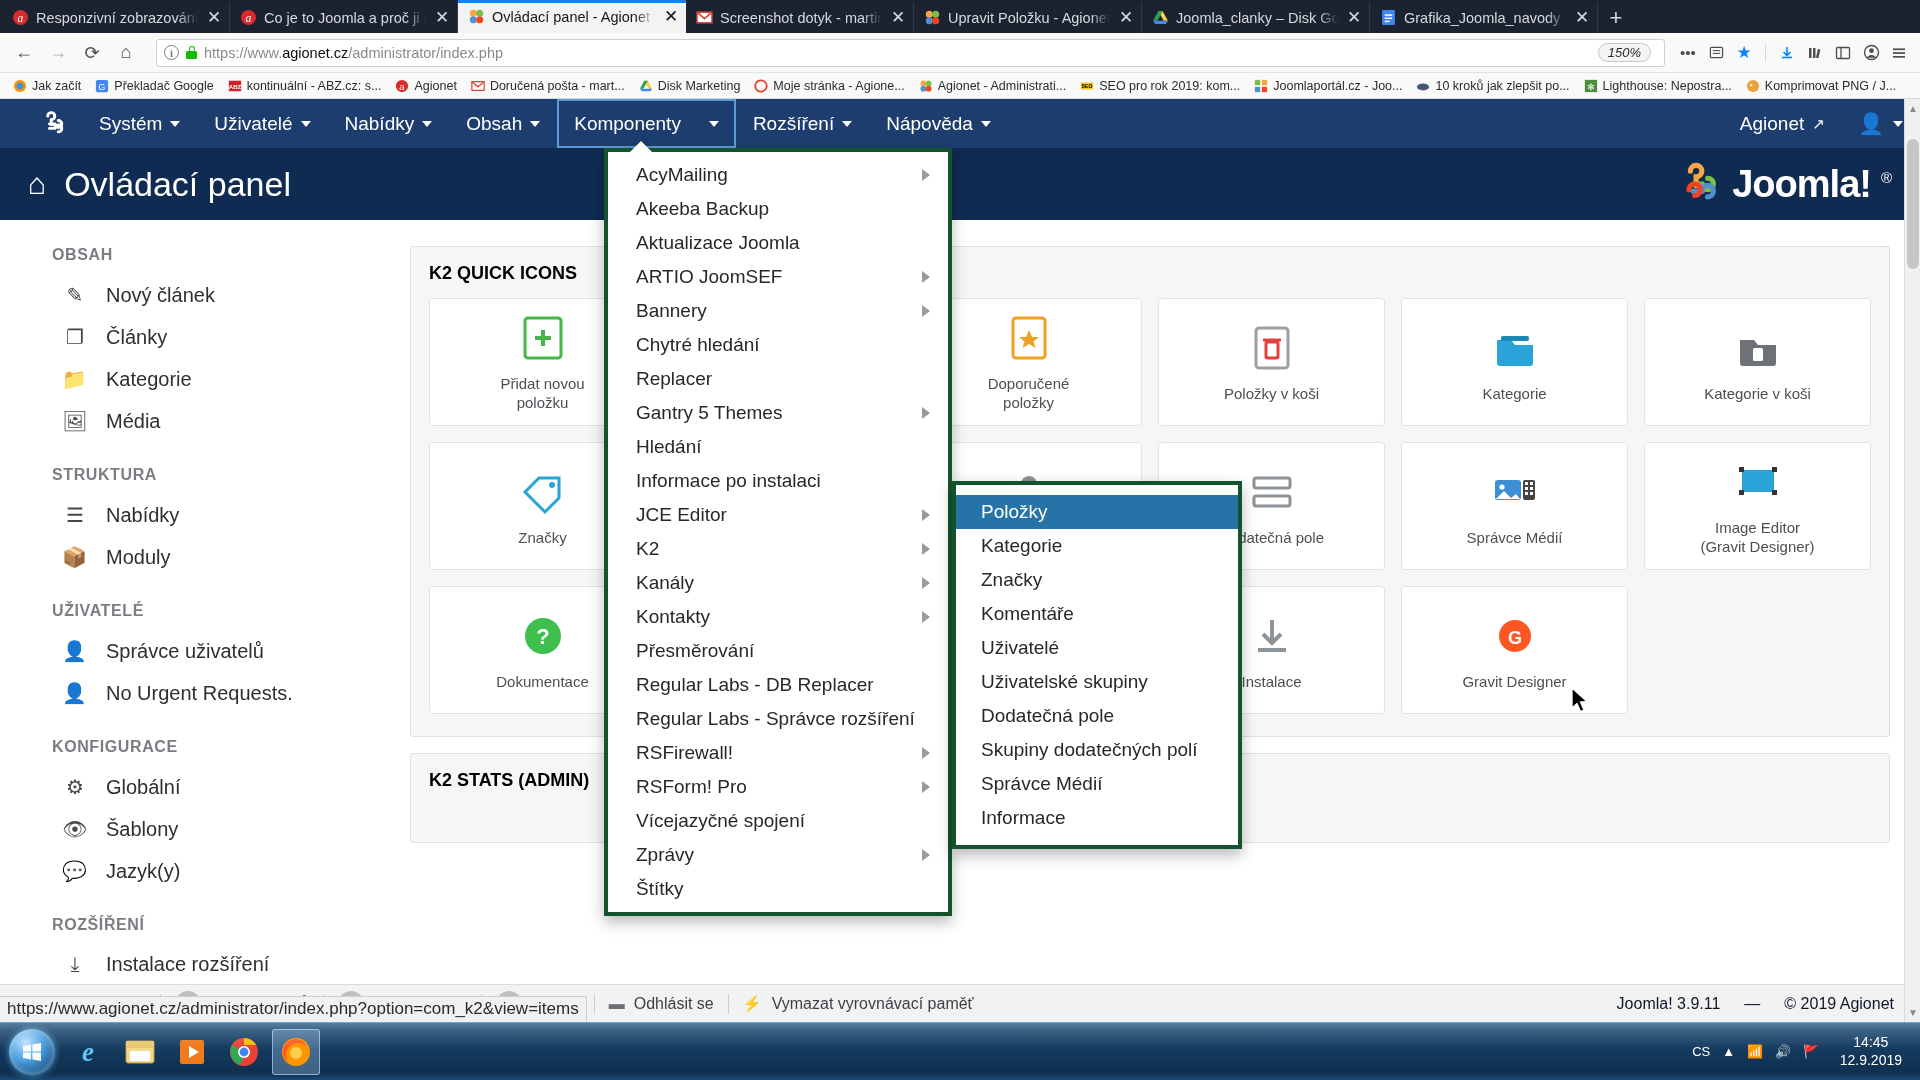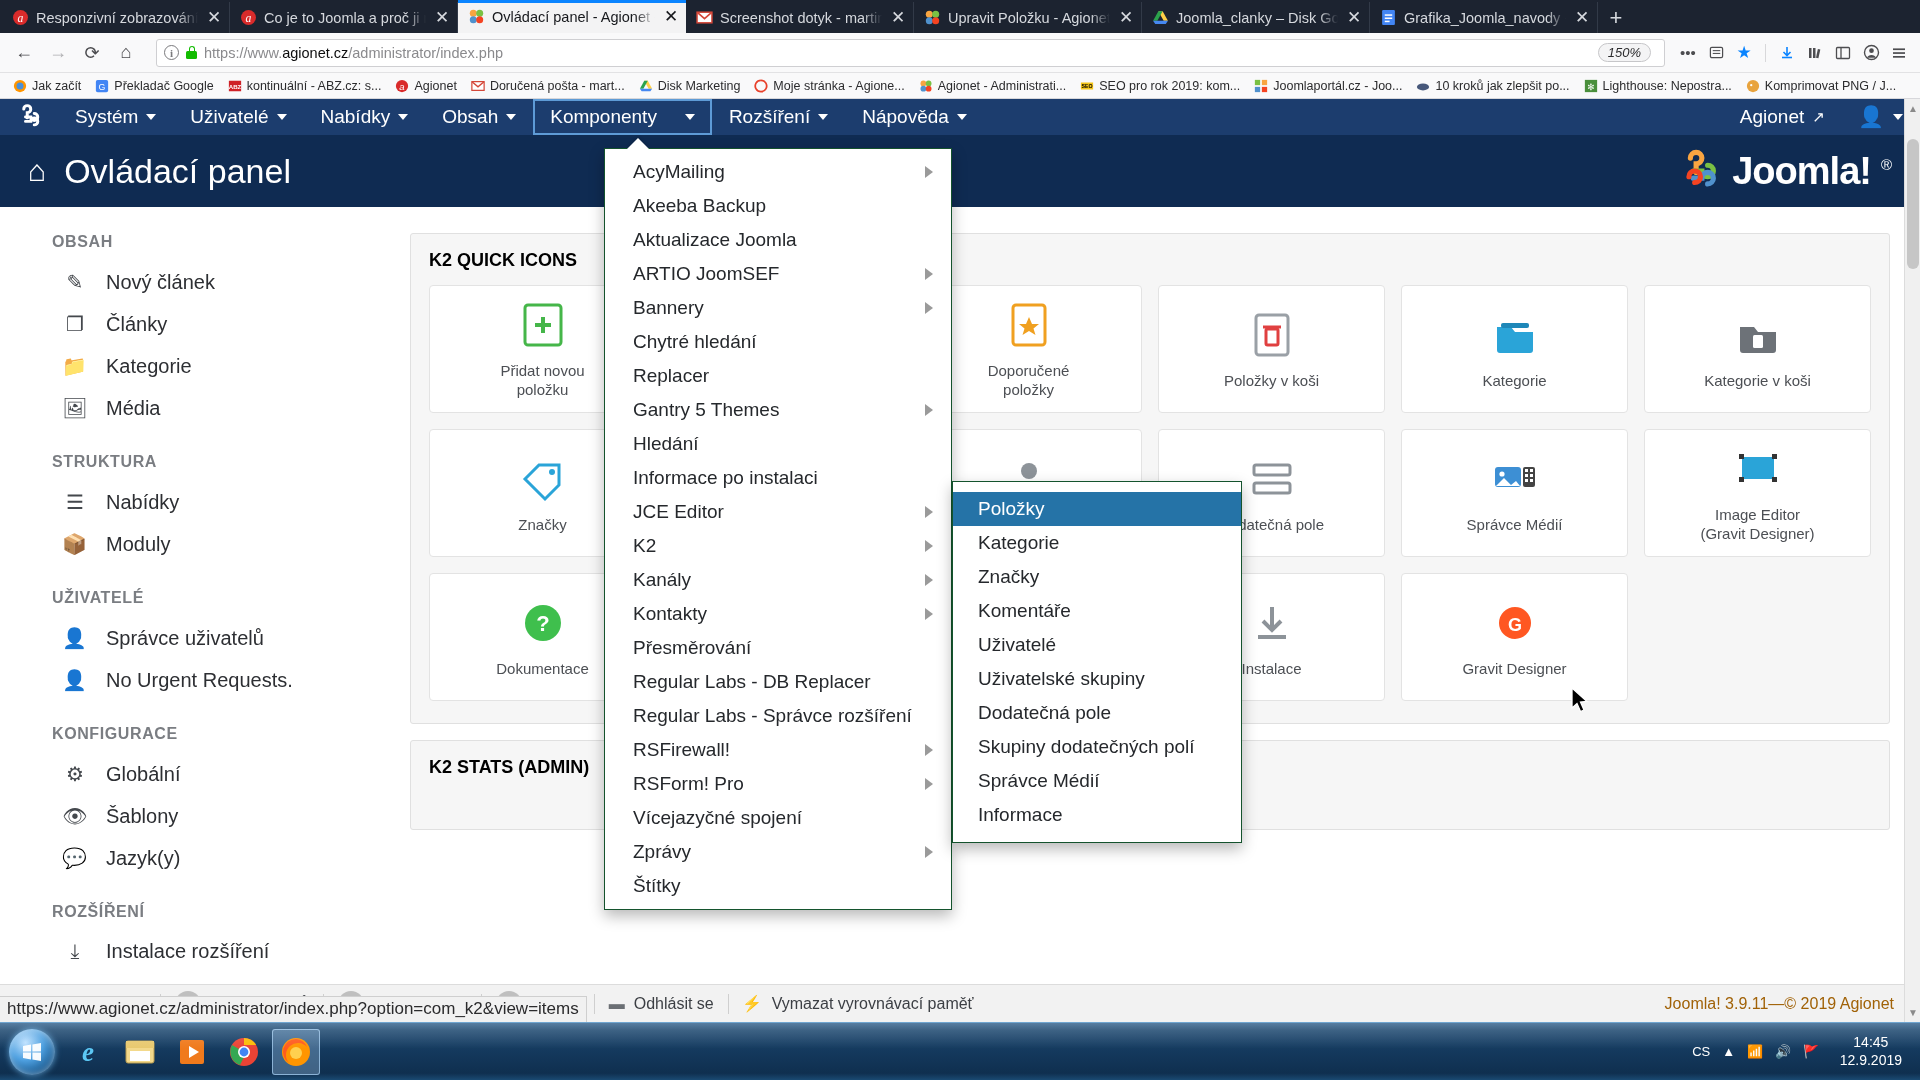--- a/index.html
+++ b/index.html
@@ -135,27 +135,28 @@
     border-bottom: 1px solid #d7d7db;
     overflow: hidden;
   }
   .bm { display: flex; align-items: center; gap: 5px; padding: 2px 7px; white-space: nowrap; flex: 0 0 auto; }
   .bmico { width: 14px; height: 14px; flex: 0 0 14px; display:block; }
 
   
   #page { flex: 1 1 auto; position: relative; background: #fff; overflow: hidden; }
 
   .admin-topbar {
-    height: 36px;
+    height: 49px;
     background: #1c3d6e;
     display: flex;
     align-items: stretch;
     color: #fff;
     position: relative;
     z-index: 40;
+    padding-left: 24px;
   }
   .jlogo-sm { width: 58px; display:flex; align-items:center; justify-content:center; }
   .topitem {
     display: flex; align-items: center; gap: 8px;
     padding: 0 17px;
     font-size: 19px;
     color: #fff;
     position: relative;
     white-space: nowrap;
   }
@@ -207,21 +208,21 @@
     color: #4c4f54;
     line-height: 1.25;
     padding: 6px;
   }
   .tile .ti { width: 54px; height: 54px; display: flex; align-items: center; justify-content: center; }
 
   
   .dropdown {
     position: absolute;
     background: #fff;
-    border: 1px solid #14532d;
+    border: 4px solid #14532d;
     box-shadow: 0 6px 14px rgba(0,0,0,.28);
     z-index: 200;
     padding: 6px 0;
     min-width: 345px;
   }
   .dropdown::before {
     content: "";
     position: absolute;
     top: -11px; left: 22px;
     border-left: 11px solid transparent;
@@ -263,21 +264,21 @@
     z-index: 80;
   }
   .fitem { display: flex; align-items: center; gap: 9px; padding: 0 14px; white-space: nowrap; }
   .fsep { width: 1px; height: 20px; background: #cfcfcf; }
   .pill {
     min-width: 26px; height: 26px; border-radius: 50%;
     background: #bfbfbf; color: #fff;
     display: inline-flex; align-items: center; justify-content: center;
     font-size: 14px; padding: 0 7px;
   }
-  .fright { margin-left: auto; display: flex; align-items: center; gap: 0; padding-right: 10px; color: #a16207; }
+  .fright { margin-left: auto; display: flex; align-items: center; gap: 24px; padding-right: 10px; color: #0f172a; }
 
   .statuslink {
     position: absolute;
     left: 0; bottom: 0;
     background: #f1f1f1;
     border: 1px solid #cfcfcf;
     border-left: none; border-bottom: none;
     padding: 2px 7px 3px;
     font-size: 17px;
     color: #2b2b2d;

